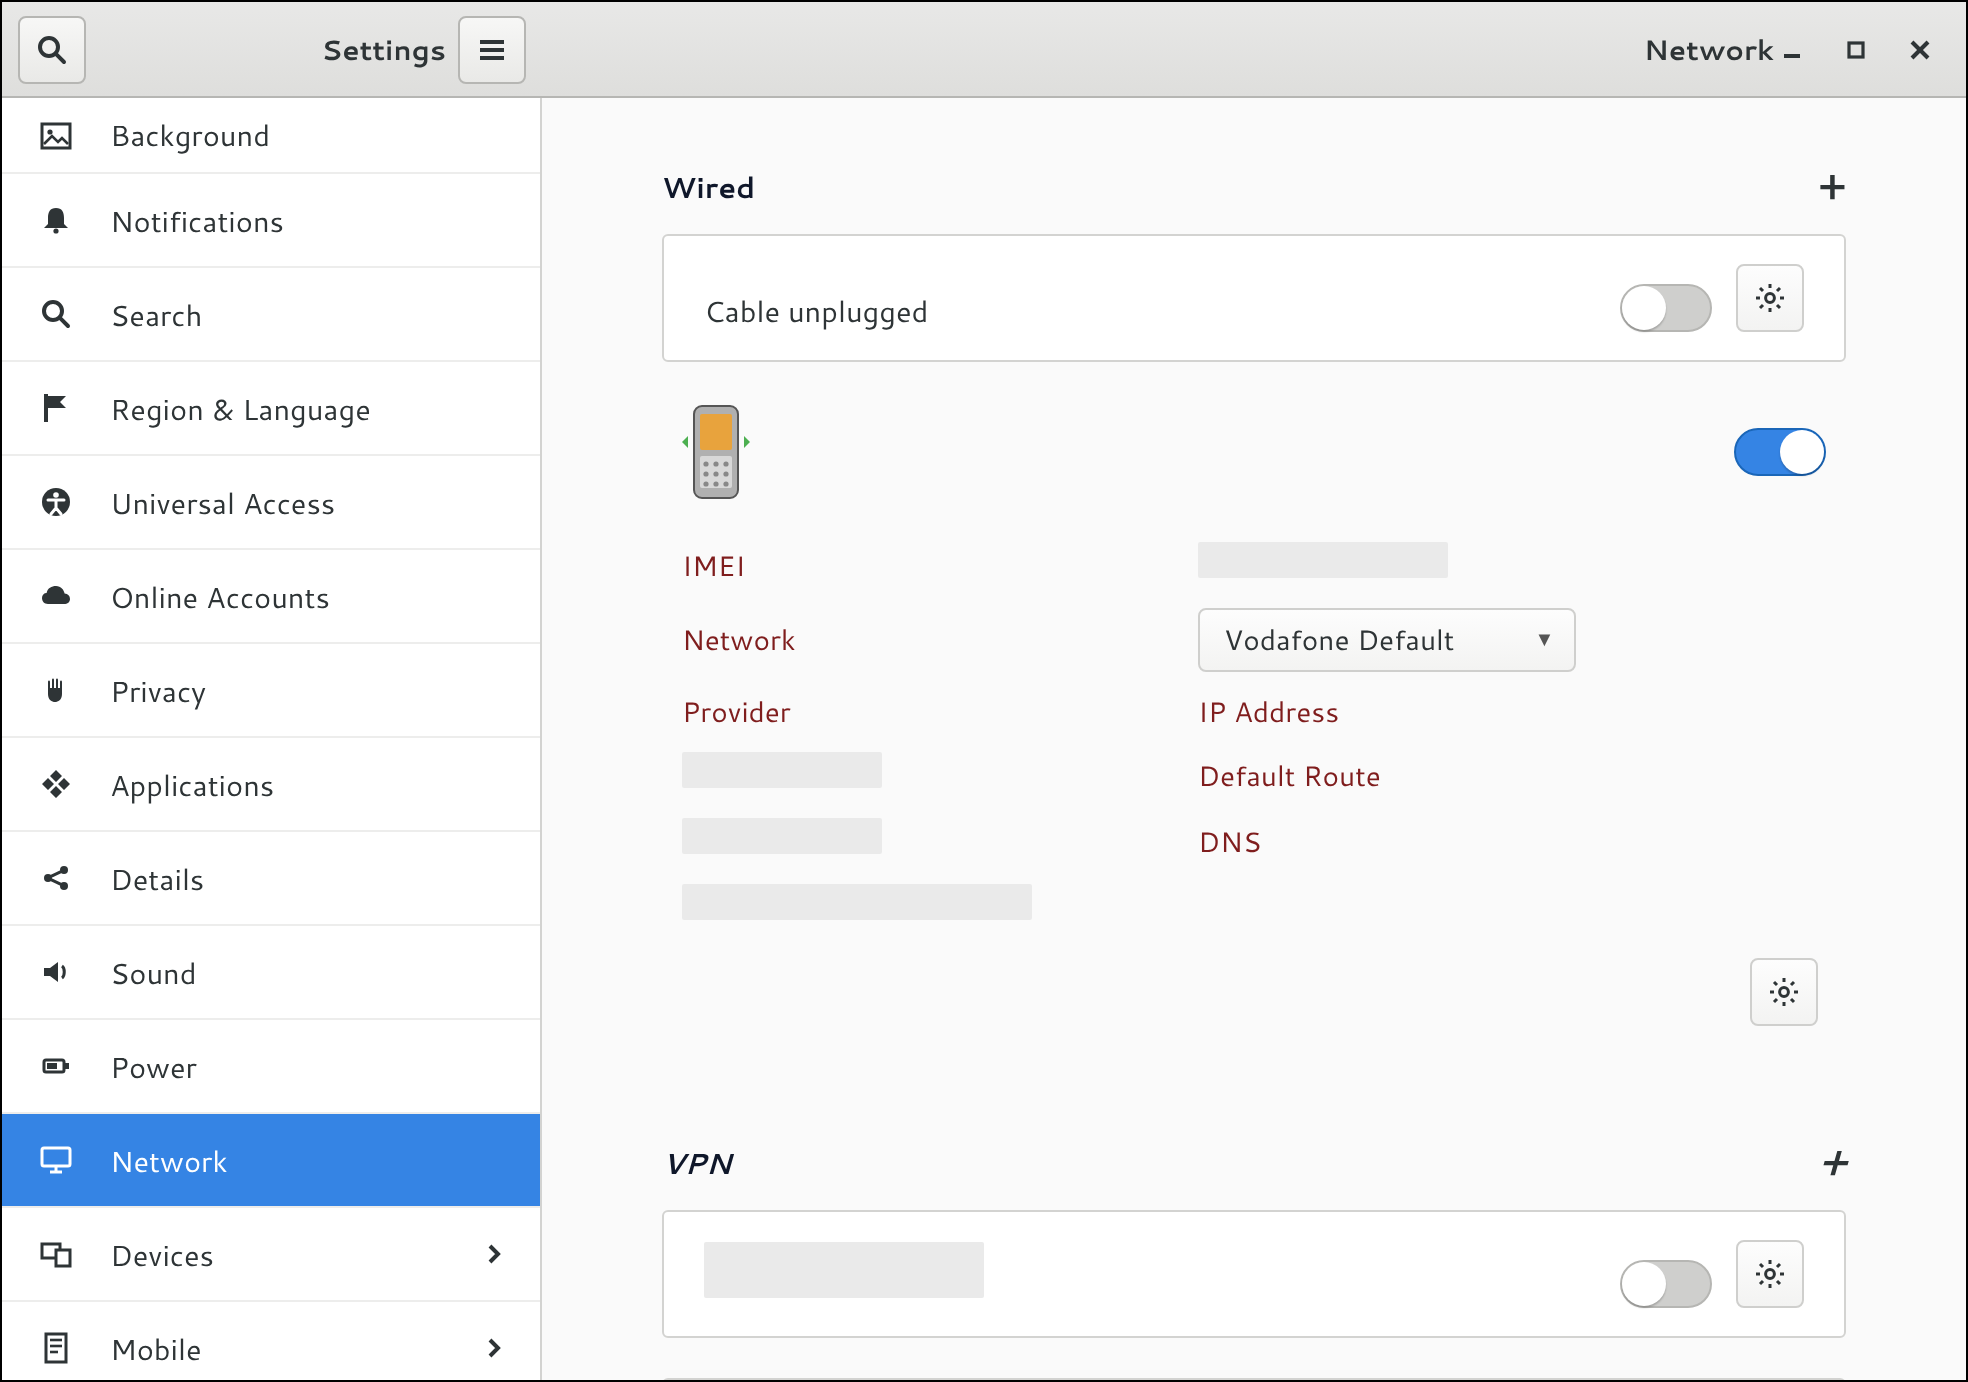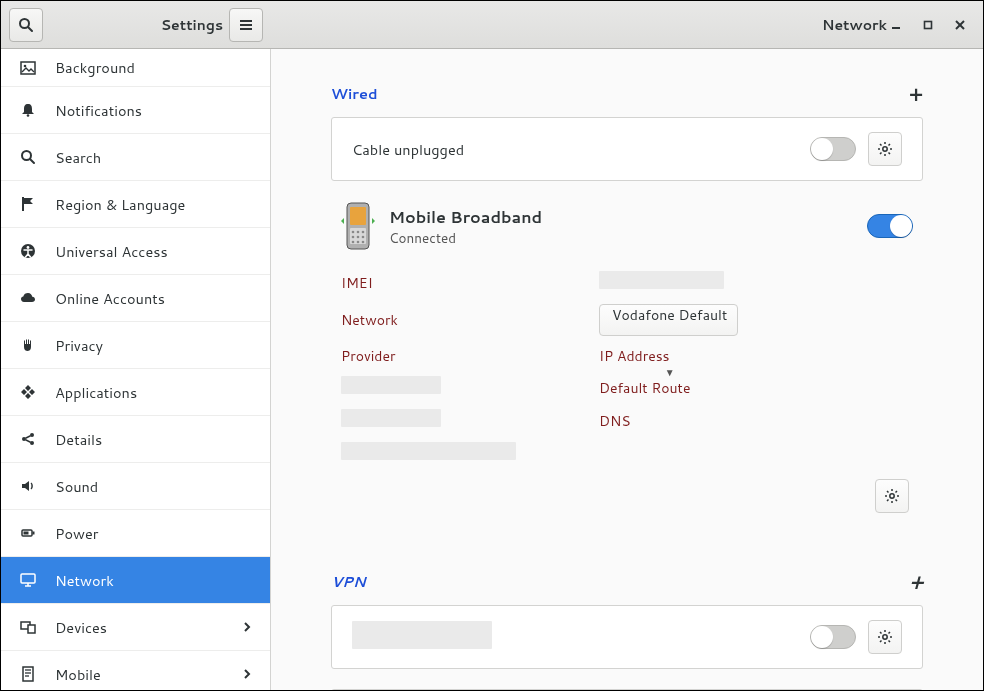--- a/index.html
+++ b/index.html
@@ -13,42 +13,42 @@
 .wbtn { width: 18px; height: 18px; display: flex; align-items: center; justify-content: center; cursor: pointer; color: #2e3436; }
 .content { display: flex; height: calc(691px - 48px); }
 .sidebar { width: 270px; border-right: 1px solid #d3d3d1; background: #fff; overflow-y: auto; }
 .srow { height: 47px; display: flex; align-items: center; padding: 0 18px; gap: 18px; cursor: pointer; color: #2e3436; font-size: 14.5px; border-bottom: 1px solid #ededec; }
 .srow.cut { height: 38px; padding-top: 0; }
 .srow.active { background: #3584e4; color: #fff; }
 .srow .icn { width: 18px; height: 18px; display: flex; align-items: center; justify-content: center; }
 .srow .chev { margin-left: auto; }
 .main { flex: 1; background: #fafafa; overflow-y: auto; padding: 30px 60px 0 60px; }
 .sec-head { display: flex; align-items: center; margin-bottom: 10px; }
-.sec-head h3 { font-size: 14.5px; font-weight: bold; color: #1d4ed8; text-align: center; }
+.sec-head h3 { font-size: 14.5px; font-weight: bold; color: #0f172a; text-align: center; }
 .plus { margin-left: auto; font-size: 20px; font-weight: bold; cursor: pointer; color: #2e3436; }
 .card { background: #fff; border: 1px solid #d3d3d1; border-radius: 3px; }
-.card-row { display: flex; align-items: center; padding: 14px 20px; gap: 12px; }
+.card-row { display: flex; align-items: flex-end; padding: 14px 20px; gap: 12px; }
 .card-row .txt { flex: 1; font-size: 14.5px; color: #2e3436; }
 .switch { width: 46px; height: 24px; background: #cfcfcd; border-radius: 12px; border: 1px solid #b6b6b3; position: relative; cursor: pointer; }
 .switch .knob { width: 22px; height: 22px; background: #fff; border-radius: 11px; position: absolute; top: 0; left: 0; box-shadow: 0 1px 1px rgba(0,0,0,.2); }
 .switch.on { background: #3584e4; border-color: #1a66b8; }
 .switch.on .knob { left: auto; right: 0; }
 .gearbtn { width: 34px; height: 34px; border: 1px solid #cfcfcd; border-radius: 4px; background: linear-gradient(#fdfdfd,#f3f3f2); display: flex; align-items: center; justify-content: center; cursor: pointer; }
 .mb-block { margin-top: 20px; padding: 0 10px 10px 10px; }
 .mb-head { display: flex; align-items: center; gap: 14px; }
 .phone { width: 34px; height: 50px; position: relative; }
 .phone svg { width: 34px; height: 50px; }
 .mb-title { font-size: 16px; font-weight: bold; color: #2e3436; }
 .mb-sub { font-size: 13.5px; color: #555; }
 .mb-switch { margin-left: auto; }
 .kv { display: grid; grid-template-columns: 250px 1fr; gap: 10px 8px; margin-top: 20px; align-items: center; }
 .kv .k { text-align: left; color: #7f1d1d; font-size: 14px; }
 .kv .v { color: #2e3436; font-size: 14px; }
 .blur { background: #eaeaea; color: transparent; height: 18px; border-radius: 1px; display: inline-block; min-width: 100px; }
-.select { display: inline-flex; align-items: center; border: 1px solid #cfcfcd; border-radius: 4px; background: linear-gradient(#fdfdfd,#f3f3f2); height: 32px; padding: 0 10px 0 12px; gap: 40px; cursor: pointer; flex-direction: column; }
+.select { display: inline-flex; align-items: center; border: 1px solid #cfcfcd; border-radius: 4px; background: linear-gradient(#fdfdfd,#f3f3f2); height: 32px; padding: 0 10px 0 12px; gap: 40px; cursor: pointer; }
 .select .arr { font-size: 10px; color: #555; }
 .gear-right { display: flex; justify-content: flex-end; margin-top: 14px; padding-right: 4px; }
 .vpn-sec { margin-top: 44px; font-style: italic; }
 .np-row { display: flex; align-items: center; padding: 14px 20px; gap: 12px; }
 svg { display: block; }
 </style>
 </head>
 <body>
 
 <div class="titlebar">
@@ -271,24 +271,20 @@
               <circle cx="17" cy="31" r="1.3" fill="#888"></circle>
               <circle cx="22" cy="31" r="1.3" fill="#888"></circle>
               <circle cx="12" cy="36" r="1.3" fill="#888"></circle>
               <circle cx="17" cy="36" r="1.3" fill="#888"></circle>
               <circle cx="22" cy="36" r="1.3" fill="#888"></circle>
               <circle cx="12" cy="41" r="1.3" fill="#888"></circle>
               <circle cx="17" cy="41" r="1.3" fill="#888"></circle>
               <circle cx="22" cy="41" r="1.3" fill="#888"></circle>
             </svg>
         </div>
-        <div>
-          <div class="mb-title">Mobile Broadband</div>
-          <div class="mb-sub">Connected</div>
-        </div>
         <div class="mb-switch switch on">
             <div class="knob"></div>
           </div>
       </div>
 
       <div class="kv">
         <div class="k">IMEI</div>
         <div class="v"><span class="blur" style="width:125px"></span></div>
         <div class="k">Network</div>
         <div class="v">

